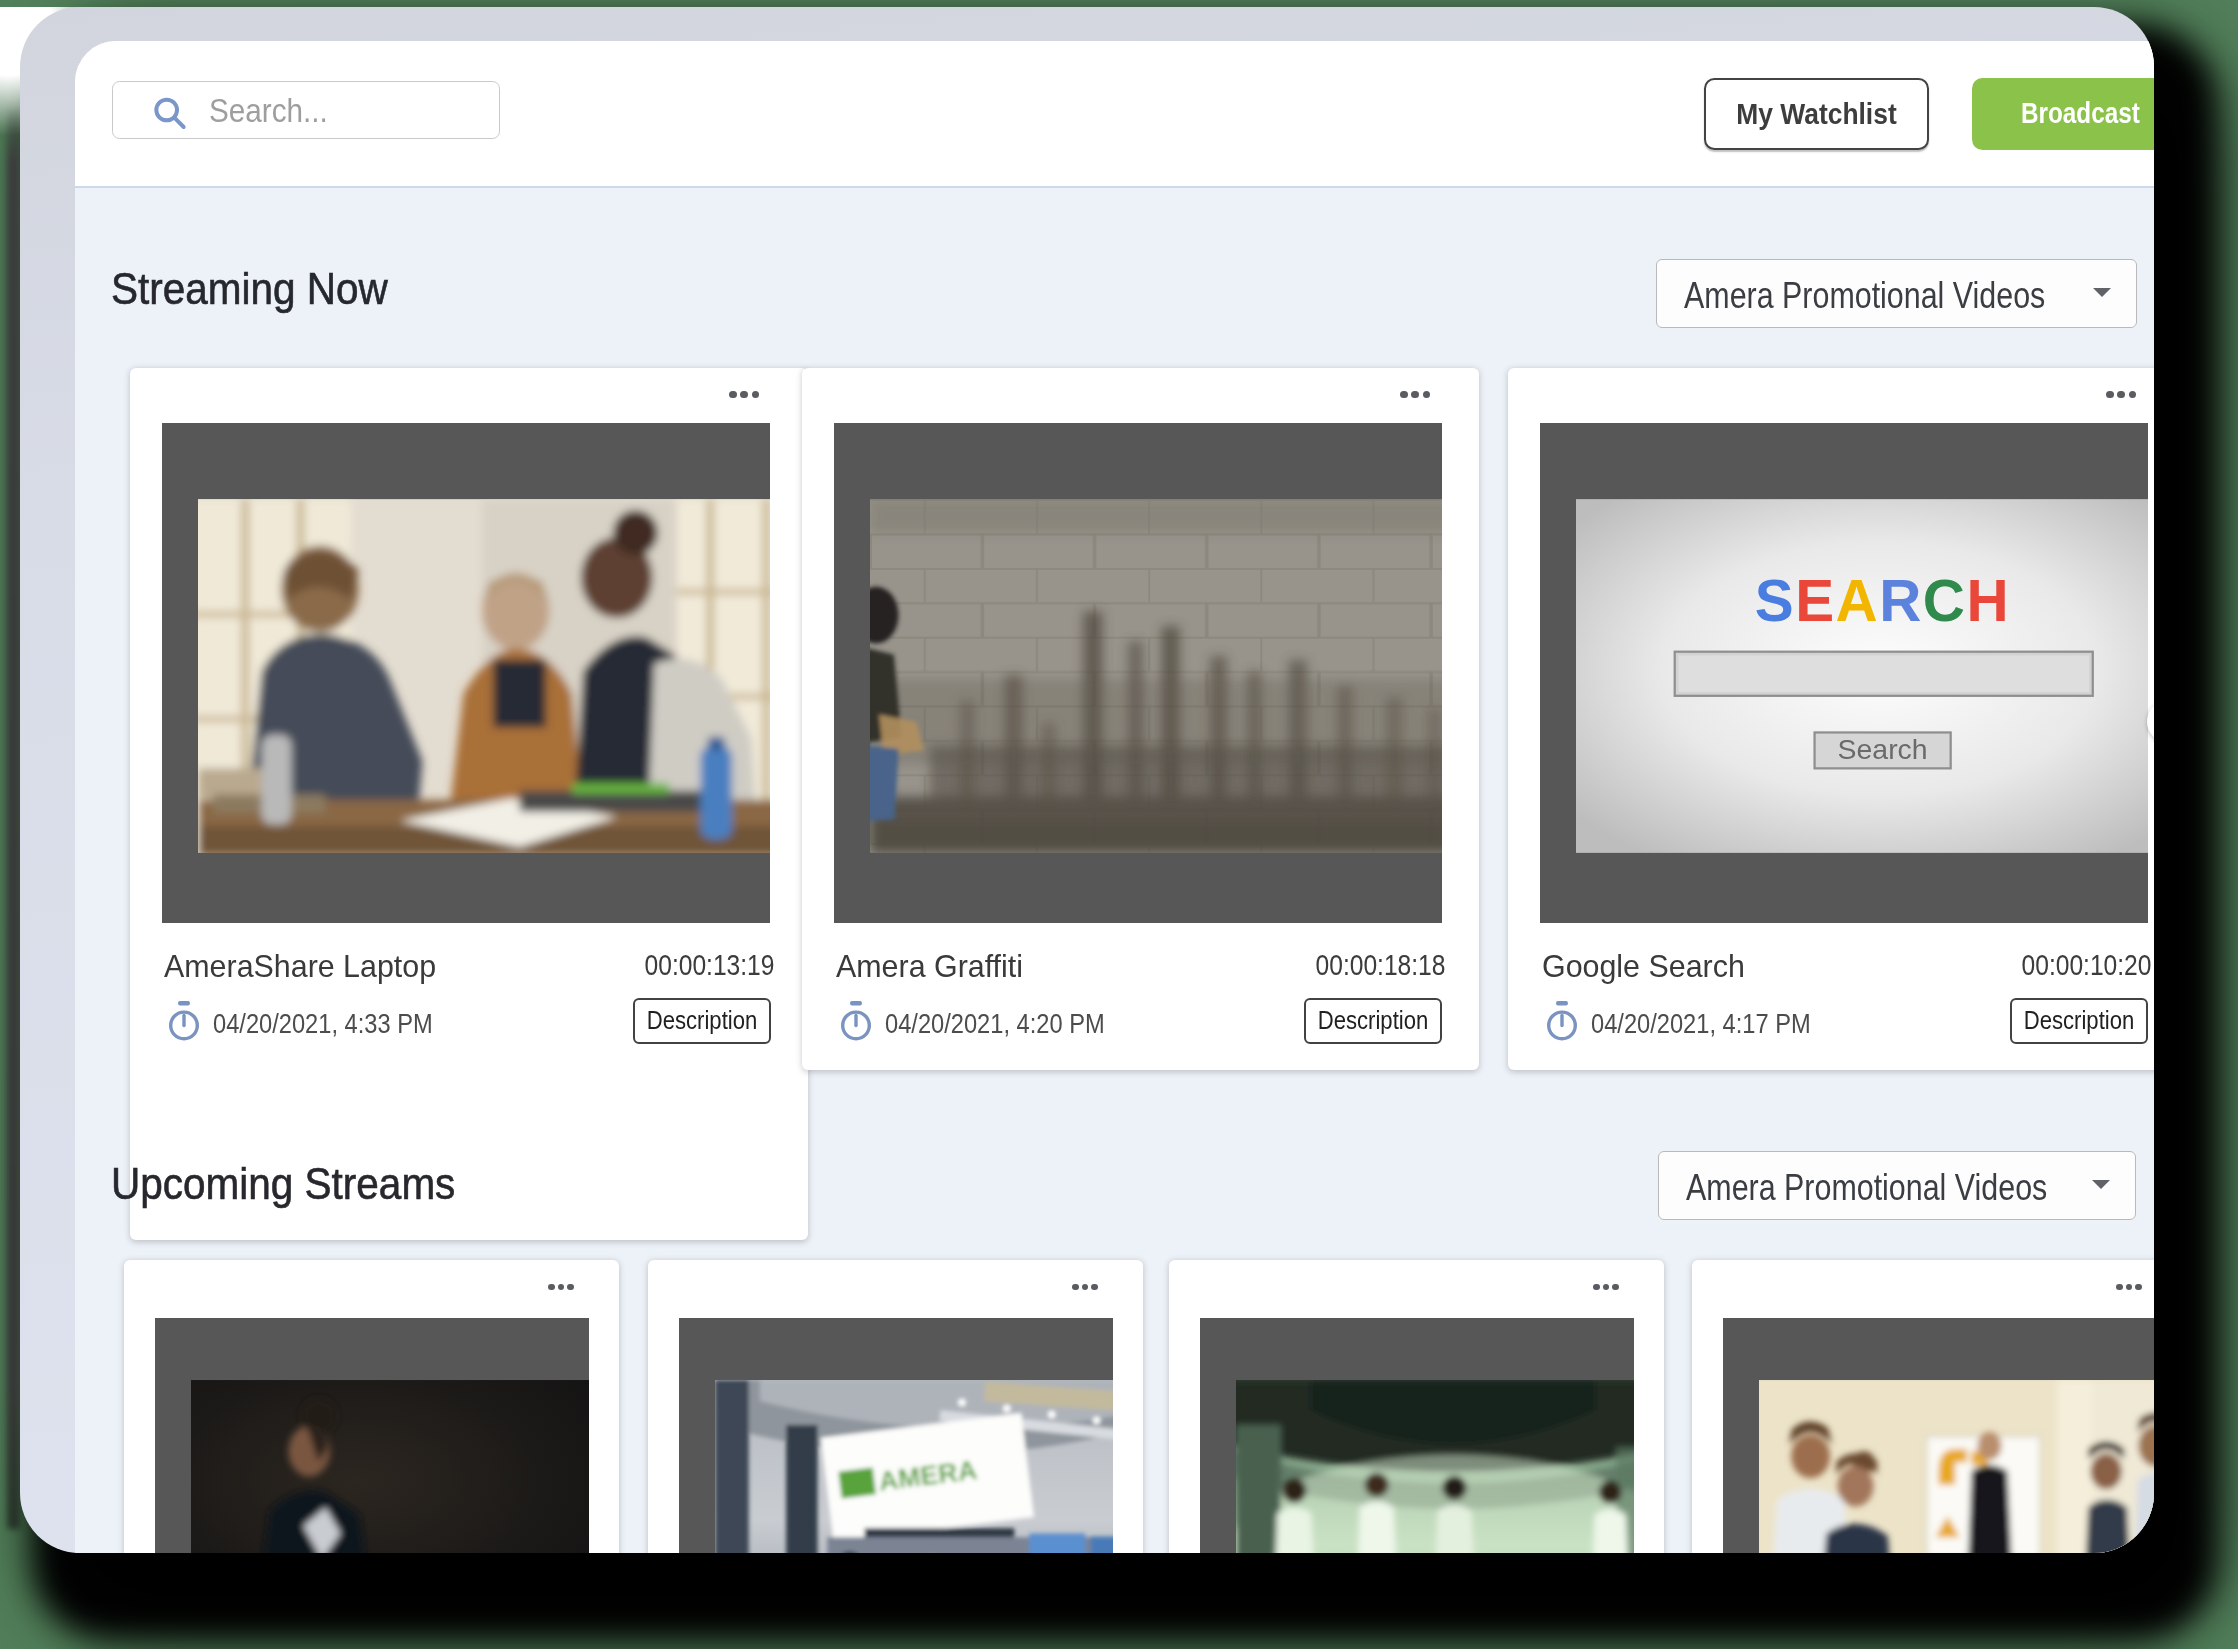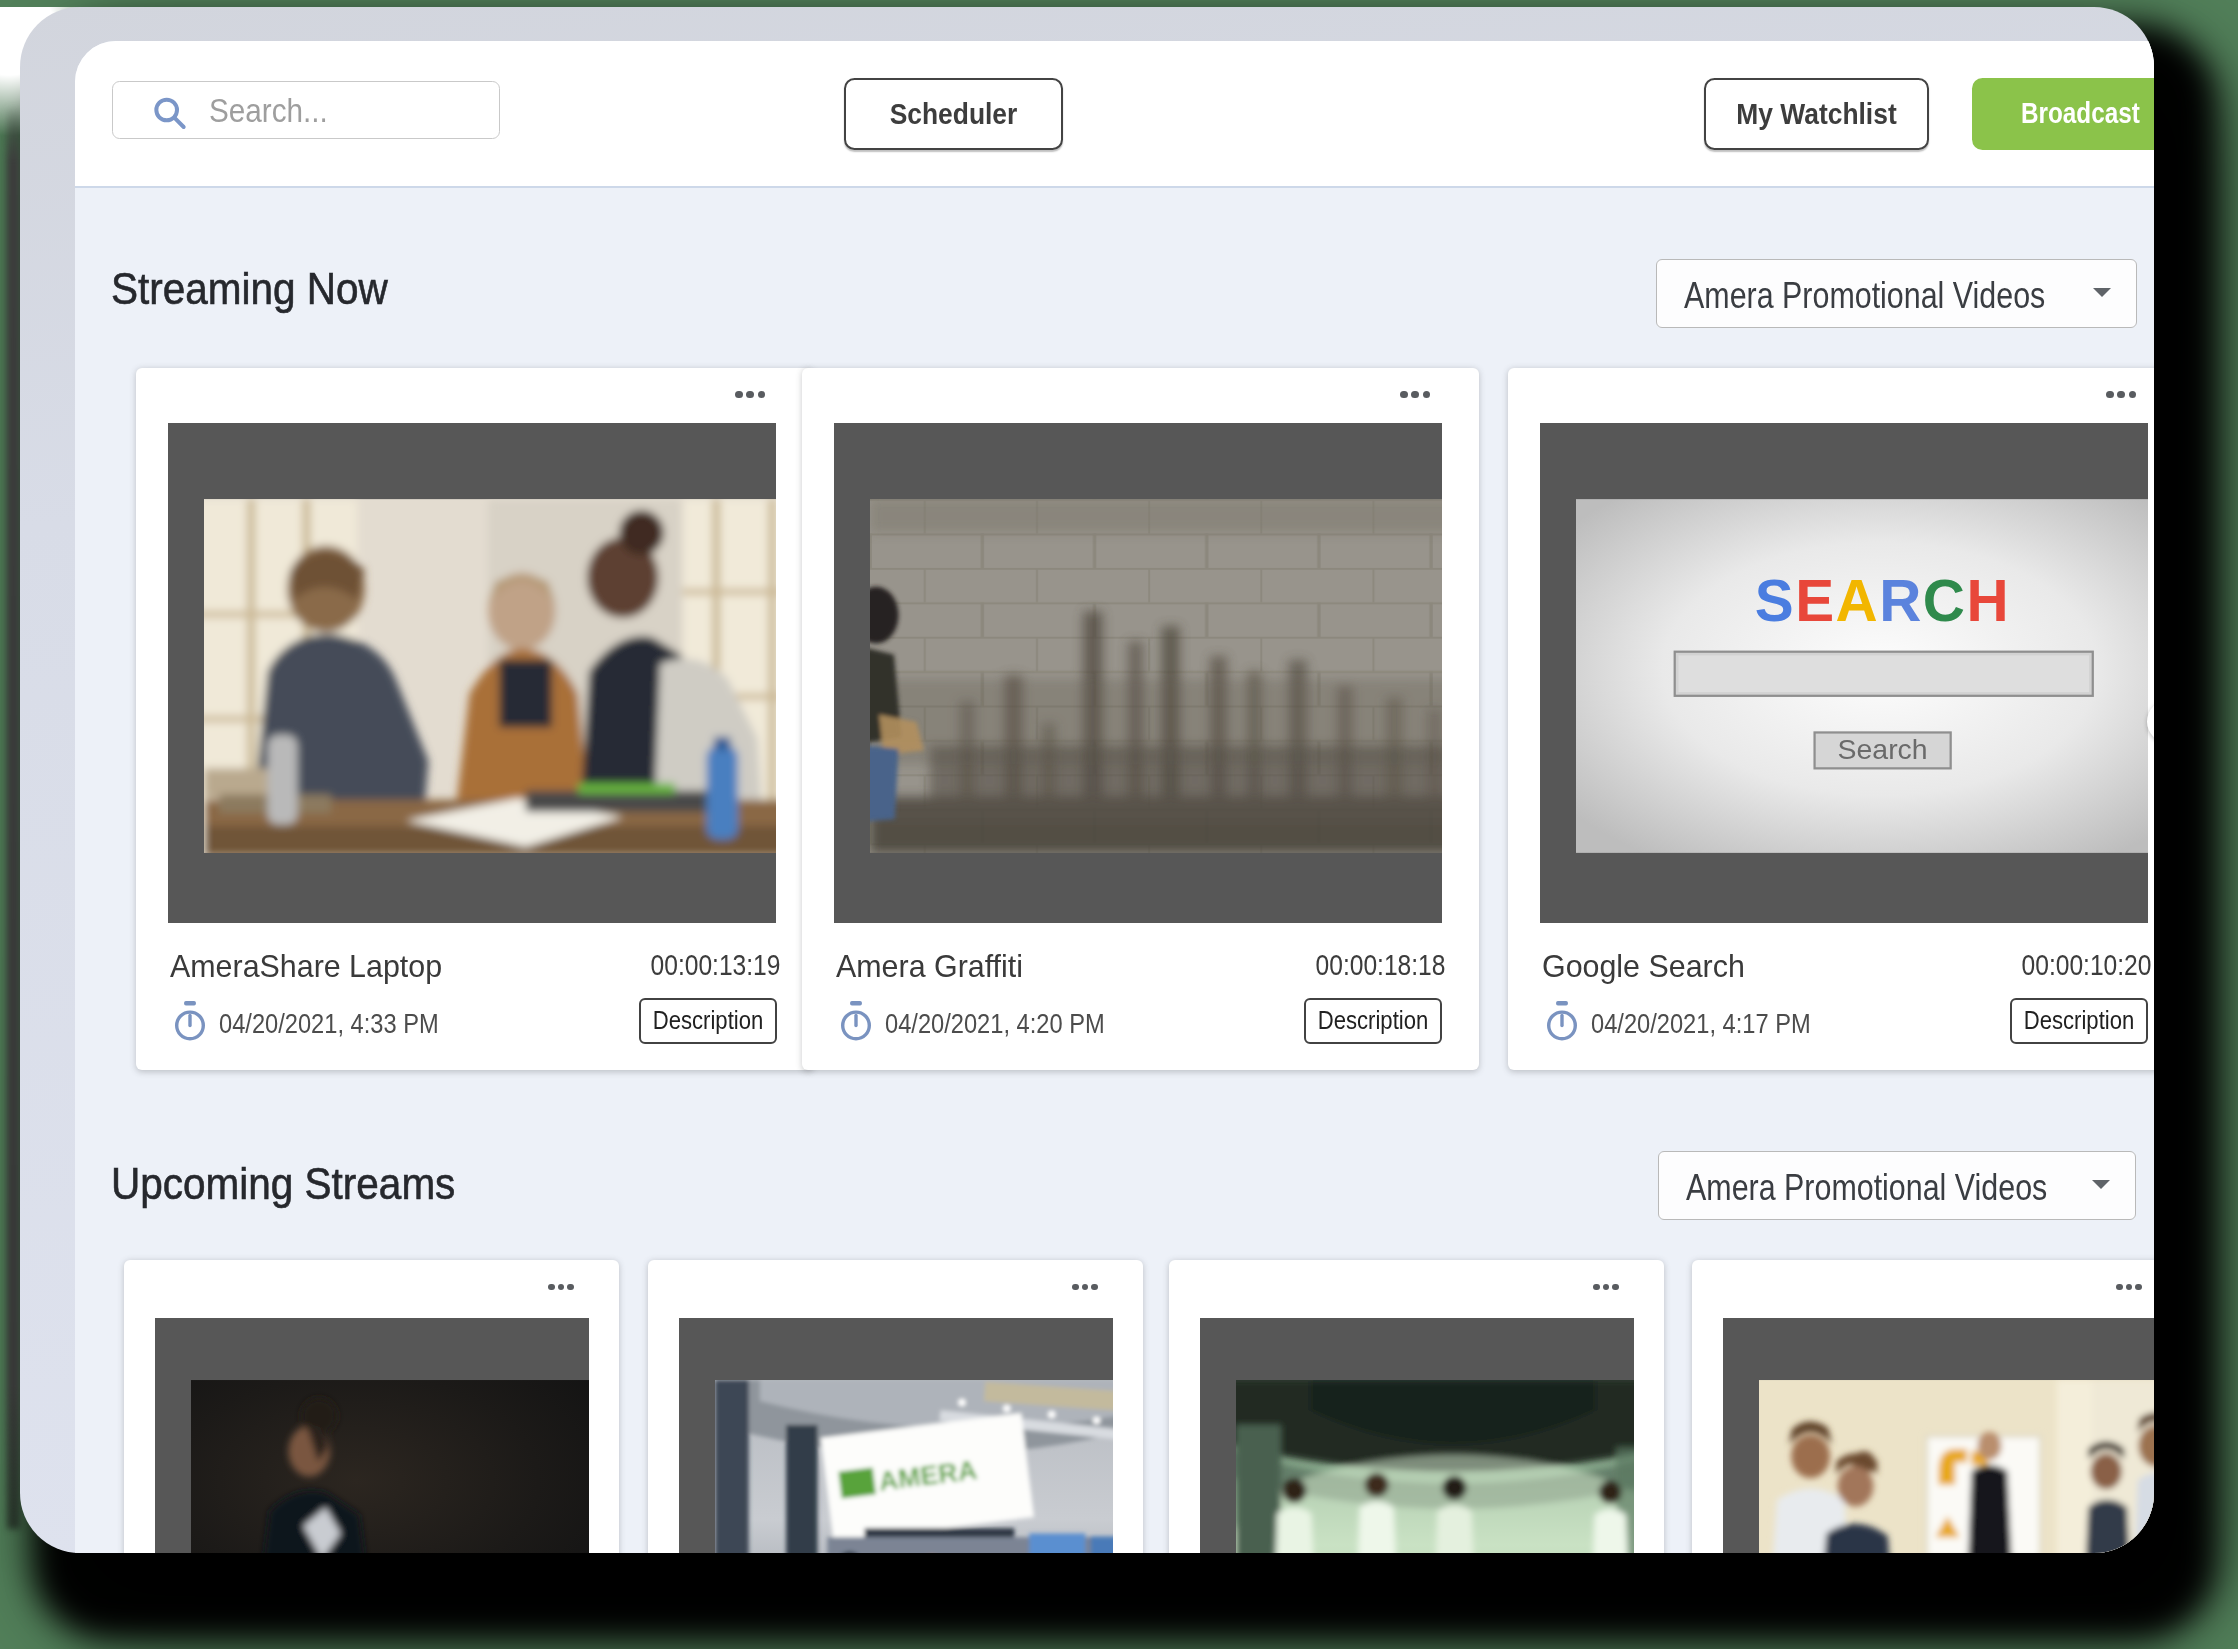--- a/index.html
+++ b/index.html
@@ -67,41 +67,38 @@
   <div class="app">
 
     <div class="topbar">
       <div class="search">
         <svg width="40" height="40" viewBox="0 0 24 24">
             <circle cx="10" cy="9.6" r="6.2" fill="none" stroke="#7b96c8" stroke-width="2.4"></circle>
             <line x1="14.6" y1="14.2" x2="20.2" y2="19.8" stroke="#7b96c8" stroke-width="2.4" stroke-linecap="round"></line>
           </svg>
         <div class="ph">Search...</div>
       </div>
-      <div class="tbtn" style="left:769px; width:219px;">
-          <span>Scheduler</span>
-        </div>
       <div class="tbtn" style="left:1629px; width:225px;">
           <span>My Watchlist</span>
         </div>
       <div class="broadcast">
           <span>Broadcast</span>
         </div>
     </div>
 
     <div class="h1" style="top:225px;">Streaming Now</div>
     <div class="dd" style="left:1581px; top:218px;">
       <div class="txt">Amera Promotional Videos</div>
         <div class="caret"></div>
     </div>
     <svg class="gear" style="left:2079px; top:237px;" width="34" height="34" viewBox="0 0 24 24">
         <path fill="#5f6368" d="M19.14 12.94a7 7 0 0 0 .05-.94 7 7 0 0 0-.05-.94l2.03-1.58a.5.5 0 0 0 .12-.64l-1.92-3.32a.5.5 0 0 0-.61-.22l-2.39.96a7.3 7.3 0 0 0-1.62-.94l-.36-2.54a.5.5 0 0 0-.5-.42h-3.84a.5.5 0 0 0-.5.42l-.36 2.54c-.59.24-1.13.56-1.62.94l-2.39-.96a.5.5 0 0 0-.61.22L2.65 8.84a.5.5 0 0 0 .12.64l2.03 1.58a7 7 0 0 0 0 1.88l-2.03 1.58a.5.5 0 0 0-.12.64l1.92 3.32c.13.23.4.32.61.22l2.39-.96c.49.38 1.03.7 1.62.94l.36 2.54c.04.24.25.42.5.42h3.84c.25 0 .46-.18.5-.42l.36-2.54c.59-.24 1.13-.56 1.62-.94l2.39.96c.21.1.48.01.61-.22l1.92-3.32a.5.5 0 0 0-.12-.64l-2.03-1.58zM12 15.6A3.6 3.6 0 1 1 12 8.4a3.6 3.6 0 0 1 0 7.2z"></path>
       </svg>
 
-    <div class="card" id="c1" style="left:61px; top:327px; width:678px; height:702px;">
+    <div class="card" id="c1" style="left:55px; top:327px; width:678px; height:872px;">
       <div class="dots" style="top:23px; right:49px;">
           <i></i>
           <i></i>
           <i></i>
         </div>
       <div class="video" style="left:32px; top:55px; width:608px; height:500px;">
         <div class="photo" style="top:76px; height:354px;">
 <svg width="608" height="354" viewBox="0 0 813 473">
  <defs>
                 <filter id="pf1" x="-5%" y="-5%" width="110%" height="110%">

